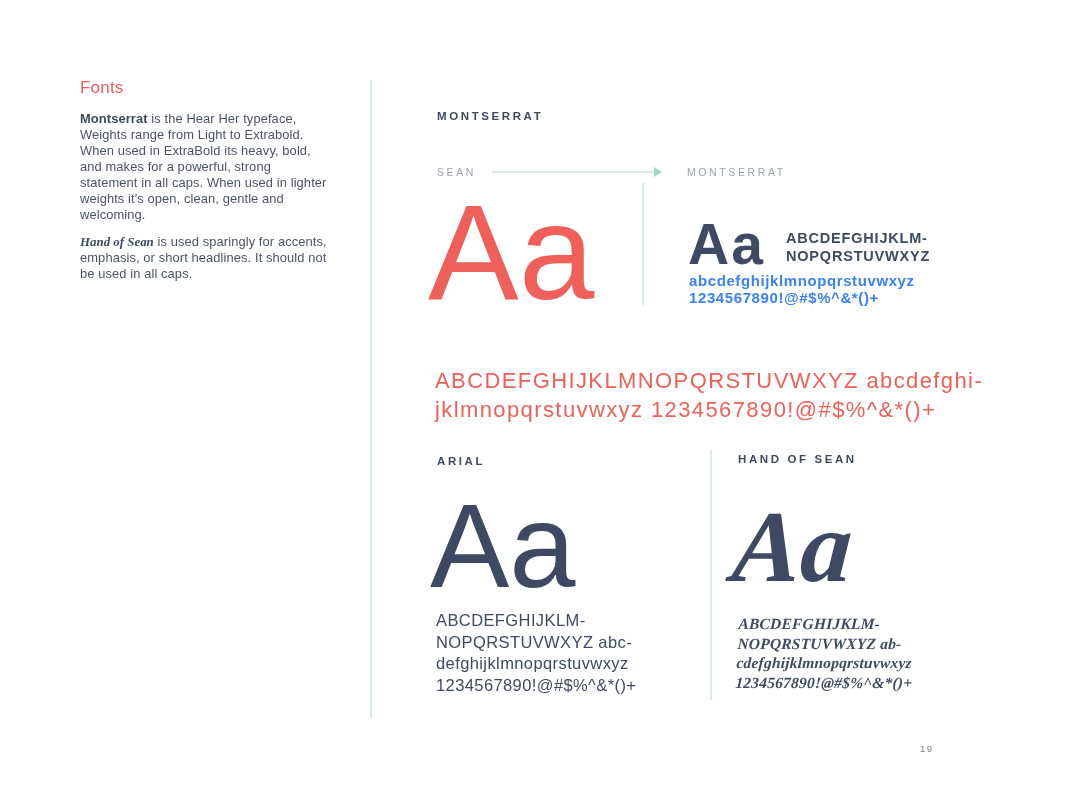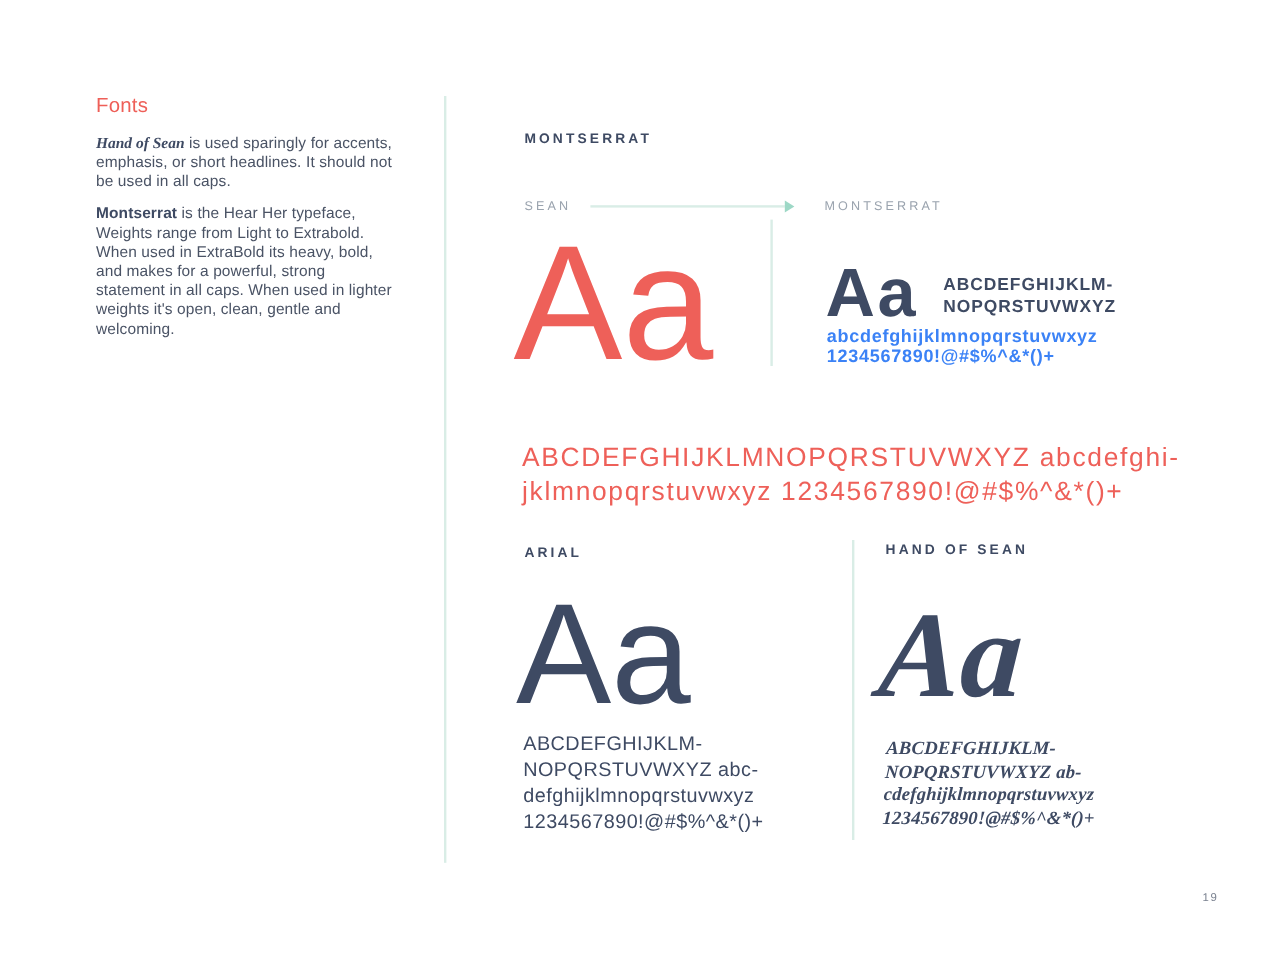--- a/index.html
+++ b/index.html
@@ -159,35 +159,35 @@
     font-style: italic;
     font-size: 15.5px; line-height: 19.5px;
     font-weight: 700;
     letter-spacing: 0.2px;
     white-space: pre;
     transform: skewX(-3deg);
   }
 
   
   .page-number {
-    position: absolute; left: 1002px; top: 743px;
+    position: absolute; left: 920px; top: 743px;
     color: #7a8290;
     font-size: 9.5px;
     letter-spacing: 1.5px;
   }
 </style>
 </head>
 <body>
 
 <div class="canvas">
 
   <aside class="sidebar">
     <h1 class="sidebar-title">Fonts</h1>
+    <p><span class="lead-bold">Montserrat</span><span> is the Hear Her typeface, Weights range from Light to Extrabold. When used in ExtraBold its heavy, bold, and makes for a powerful, strong statement in all caps. When used in lighter weights it's open, clean, gentle and welcoming.</span></p>
     <p><span class="lead-script">Hand of Sean</span><span> is used sparingly for accents, emphasis, or short headlines. It should not be used in all caps.</span></p>
-    <p><span class="lead-bold">Montserrat</span><span> is the Hear Her typeface, Weights range from Light to Extrabold. When used in ExtraBold its heavy, bold, and makes for a powerful, strong statement in all caps. When used in lighter weights it's open, clean, gentle and welcoming.</span></p>
   </aside>
 
   <div class="divider-main"></div>
   <div class="divider-small"></div>
 
   <section>
     <h2 class="mont-heading">MONTSERRAT</h2>
 
     <span class="weight-label label-light">SEAN</span>
     <div class="arrow-line"></div>

